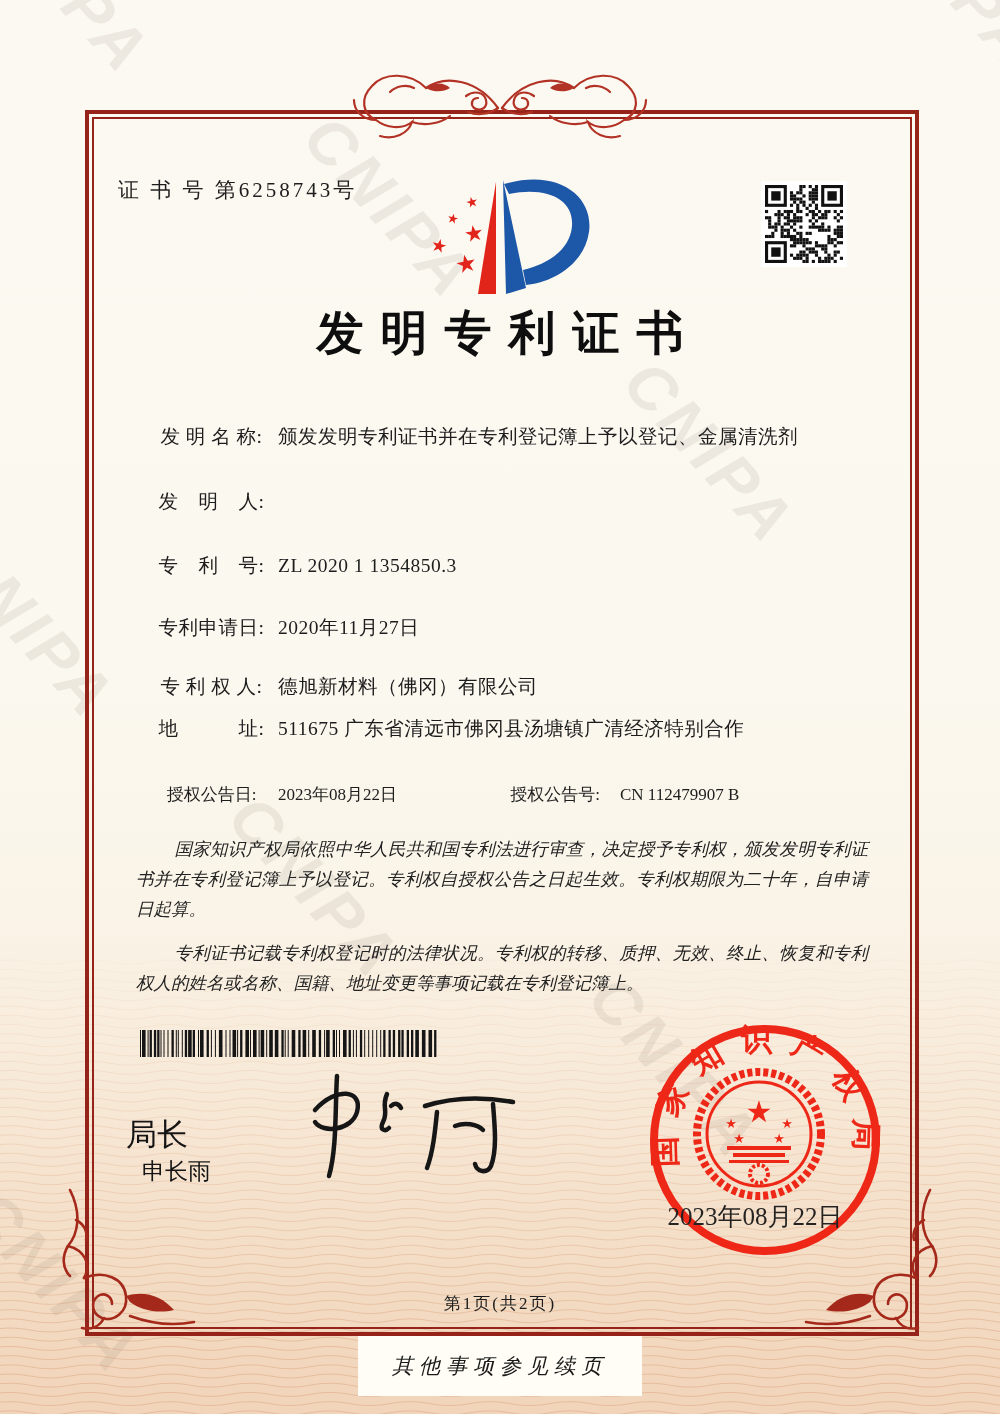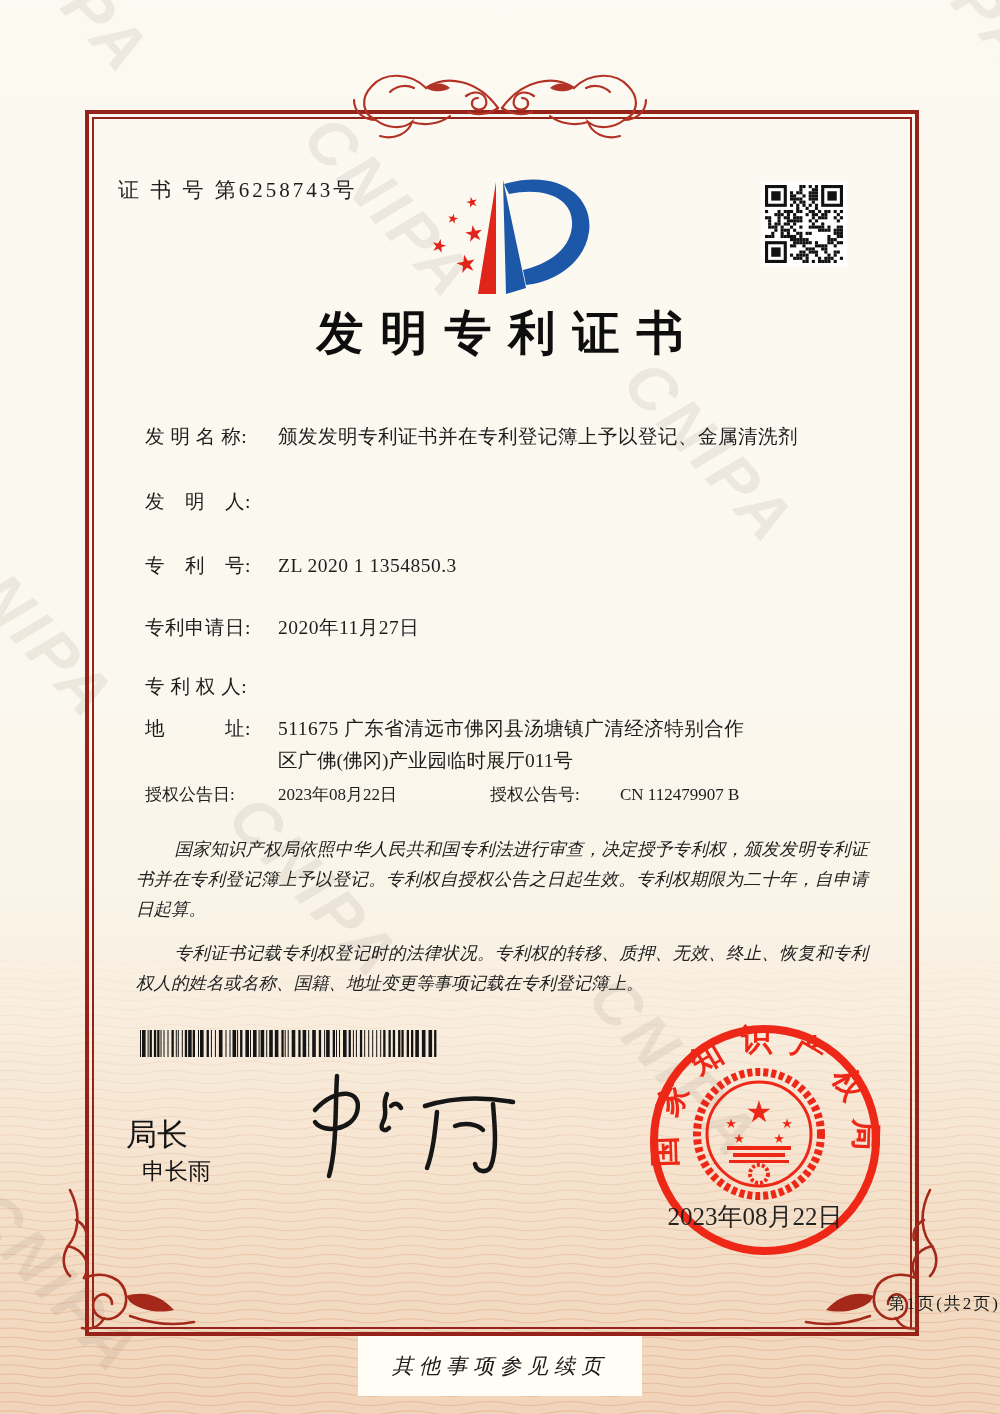--- a/index.html
+++ b/index.html
@@ -21,36 +21,36 @@
   #frame{position:absolute;left:85px;top:110px;width:826px;height:1218px;border:4px solid #96231a;z-index:2;pointer-events:none;}
   #frame-inner{position:absolute;inset:3px;border:2px solid #96231a;}
   .ornament{z-index:3;pointer-events:none;}
   
   #cert-no{left:118px;top:176px;font-size:21px;letter-spacing:3px;z-index:4;}
   #qr-box{left:761px;top:181px;width:86px;height:86px;background:#ffffff;z-index:4;}
   #logo{left:408px;top:162px;z-index:4;}
   #doc-title{left:0;right:0;top:296px;text-align:center;font-size:47px;font-weight:700;letter-spacing:17px;text-indent:17px;color:#0e0e0e;z-index:4;margin-top:6px;}
   
   .field-row{position:absolute;left:145px;width:745px;display:flex;font-size:19.5px;letter-spacing:0.5px;z-index:4;line-height:26px;}
-  .flabel{display:inline-block;width:133px;flex:0 0 133px;white-space:pre;}
+  .flabel{display:inline-block;width:133px;flex:0 0 133px;white-space:pre;text-align:center;}
   .fvalue{flex:1;}
   #addr-line2{position:absolute;left:278px;top:748px;font-size:19.5px;z-index:4;line-height:26px;}
   .grant-pair{display:flex;font-size:17px;line-height:26px;}
   #grant-row{position:absolute;left:145px;top:782px;width:745px;display:flex;z-index:4;}
   #grant-date-pair{width:345px;}
   
   #body-text{left:136px;top:834px;width:732px;z-index:4;font-size:17.5px;line-height:30px;text-align:justify;font-style:italic;color:#222;}
   #body-text p{margin:0 0 14px 0;text-indent:2.2em;}
   
   #barcode{left:140px;top:1030px;z-index:4;}
   #signer-title{left:126px;top:1114px;font-size:31px;font-family:Liberation Mono, monospace;color:#141414;z-index:4;}
   #signer-name{left:142px;top:1156px;font-size:23px;font-family:"Liberation Sans","DejaVu Sans",sans-serif;color:#141414;z-index:4;}
   #signature{left:285px;top:1068px;z-index:4;}
   #seal{left:645px;top:1022px;z-index:5;}
-  #page-info{left:0;right:0;top:1292px;text-align:right;font-size:17px;letter-spacing:2px;z-index:4;}
+  #page-info{left:0;right:0;top:1292px;text-align:center;font-size:17px;letter-spacing:2px;z-index:4;}
   #continuation{
     left:50%;top:1336px;transform:translateX(-50%);z-index:4;background:#fffdf6;
     padding:16px 34px;font-size:21px;font-style:italic;letter-spacing:6px;color:#1a1a1a;white-space:nowrap;
   }
 </style>
 </head>
 <body>
 
 <div id="page">
 
@@ -407,26 +407,26 @@
   <div class="field-row" style="top:553px">
     <span class="flabel">专　利　号:</span>
     <span class="fvalue">ZL 2020 1 1354850.3</span>
   </div>
   <div class="field-row" style="top:615px">
     <span class="flabel">专利申请日:</span>
     <span class="fvalue">2020年11月27日</span>
   </div>
   <div class="field-row" style="top:674px">
     <span class="flabel">专 利 权 人:</span>
+    <span class="fvalue">德旭新材料（佛冈）有限公司</span>
   </div>
   <div class="field-row" style="top:716px">
     <span class="flabel">地　　　址:</span>
     <span class="fvalue">511675 广东省清远市佛冈县汤塘镇广清经济特别合作</span>
   </div>
-  <div id="addr-line2">区广佛(佛冈)产业园临时展厅011号</div>
 
   <div id="grant-row">
     <div class="grant-pair" id="grant-date-pair">
       <span class="flabel">授权公告日:</span>
       <span>2023年08月22日</span>
     </div>
     <div class="grant-pair">
       <span class="flabel" style="width:130px;flex:0 0 130px;">授权公告号:</span>
       <span>CN 112479907 B</span>
     </div>

